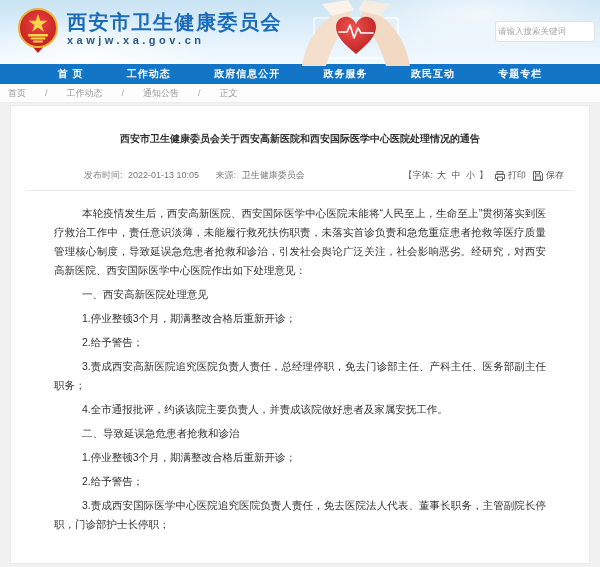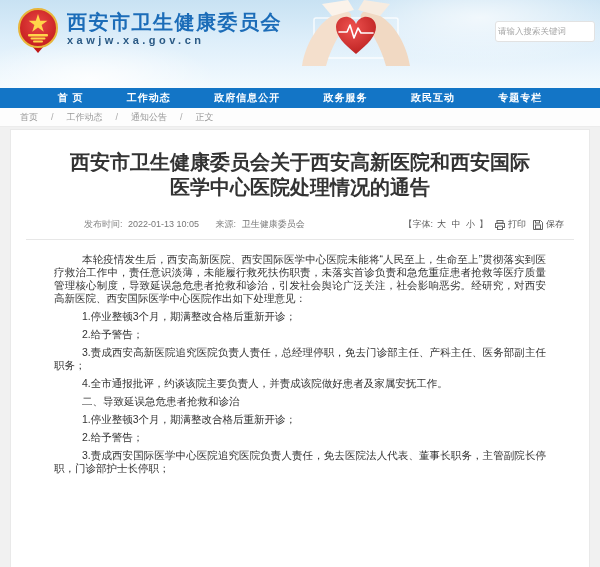--- a/index.html
+++ b/index.html
@@ -4,21 +4,21 @@
 <style>
   * { box-sizing: border-box; margin: 0; padding: 0; }
   html,body { width:600px; height:567px; }
   body {
     font-family: "Liberation Sans", "DejaVu Sans", sans-serif;
     background:#f1f1f1; overflow:hidden; position:relative;
   }
 
   
   .header {
-    height:88px; position:relative;
+    height:64px; position:relative;
     background:
       radial-gradient(ellipse 180px 60px at 15% 90%, rgba(255,255,255,.85), rgba(255,255,255,0) 70%),
       radial-gradient(ellipse 220px 70px at 80% 20%, rgba(255,255,255,.7), rgba(255,255,255,0) 70%),
       linear-gradient(180deg,#c8e2f3 0%, #ddeefa 45%, #f3fafe 100%);
   }
   .logo-wrap { position:absolute; left:18px; top:8px; display:flex; align-items:flex-start; cursor:pointer; }
   .emblem { width:40px; height:46px; flex:0 0 auto; }
   .site-text { margin-left:9px; padding-top:2px; }
   .site-title { font-size:20px; font-weight:bold; color:#1b6cb8; letter-spacing:1.5px; line-height:24px; }
   .site-url { font-size:11px; font-weight:bold; color:#2b5a85; letter-spacing:3.5px; }
@@ -36,49 +36,49 @@
   
   .nav {
     height:20px; background:#1375c6; display:flex; align-items:center;
     justify-content:space-around; padding:0 36px;
   }
   .nav a { color:#fff; font-size:10px; font-weight:bold; text-decoration:none; letter-spacing:1px; white-space:nowrap; }
 
   
   .breadcrumb {
     height:19px; background:#fdfdfd; border-bottom:1px solid #ececec;
-    display:flex; align-items:center; padding:0 20px; font-size:9px; color:#999; gap:13px;
+    display:flex; align-items:center; padding:0 8px; font-size:9px; color:#999; gap:19px;
   }
   .breadcrumb a { color:#999; text-decoration:none; cursor:pointer; }
   .breadcrumb .sep { color:#aaa; }
 
   
   .panel {
     margin:2px 10px 0; background:#fff; border:1px solid #e9e9e9;
     height:459px; overflow:hidden; padding-top:16px;
   }
   .article-title {
-    margin:4px 50px 0; text-align:center; font-size:20px; line-height:25px;
+    margin:4px 50px 0; text-align:center; font-size:10px; line-height:25px;
     color:#333; font-weight:bold;
   }
   .meta-row {
     display:flex; justify-content:space-between; align-items:center;
     margin:18px 25px 0; font-size:9px; color:#888;
   }
   .meta-left { padding-left:48px; }
   .meta-left .lbl { margin-right:3px; }
   .meta-left .val { margin-right:14px; color:#777; }
   .meta-right { display:flex; align-items:flex-start; gap:7px; color:#666; }
   .font-ctl span.size-opt { cursor:pointer; margin:0 1.5px; color:#555; }
   .meta-btn { display:inline-flex; align-items:center; gap:3px; color:#555; cursor:pointer; background:none; border:none; font-size:9px; font-family:inherit; }
   .meta-btn svg { display:block; }
   .meta-divider { border-bottom:1px solid #e7e7e7; margin:8px 15px 0; }
 
   .article-body { padding:13px 43px 0; font-size:10.5px; color:#333; }
-  .article-body p { line-height:13px; margin-bottom:5px; text-indent:28px; text-align:justify; }
+  .article-body p { line-height:19px; margin-bottom:5px; text-indent:28px; text-align:justify; }
 </style>
 </head>
 <body>
 
 <div class="header">
   <div class="logo-wrap">
     <svg class="emblem" viewBox="0 0 40 46">
       <defs>
         <radialGradient id="redg" cx="50%" cy="40%" r="70%">
           <stop offset="0%" stop-color="#e84545"></stop>
@@ -172,20 +172,21 @@
         </svg>
         <span>保存</span>
       </button>
     </div>
   </div>
 
   <div class="meta-divider"></div>
 
   <div class="article-body">
     <p>本轮疫情发生后，西安高新医院、西安国际医学中心医院未能将“人民至上，生命至上”贯彻落实到医疗救治工作中，责任意识淡薄，未能履行救死扶伤职责，未落实首诊负责和急危重症患者抢救等医疗质量管理核心制度，导致延误急危患者抢救和诊治，引发社会舆论广泛关注，社会影响恶劣。经研究，对西安高新医院、西安国际医学中心医院作出如下处理意见：</p>
+    <p>一、西安高新医院处理意见</p>
     <p>1.停业整顿3个月，期满整改合格后重新开诊；</p>
     <p>2.给予警告；</p>
     <p>3.责成西安高新医院追究医院负责人责任，总经理停职，免去门诊部主任、产科主任、医务部副主任职务；</p>
     <p>4.全市通报批评，约谈该院主要负责人，并责成该院做好患者及家属安抚工作。</p>
     <p>二、导致延误急危患者抢救和诊治</p>
     <p>1.停业整顿3个月，期满整改合格后重新开诊；</p>
     <p>2.给予警告；</p>
     <p>3.责成西安国际医学中心医院追究医院负责人责任，免去医院法人代表、董事长职务，主管副院长停职，门诊部护士长停职；</p>
 
   </div>

